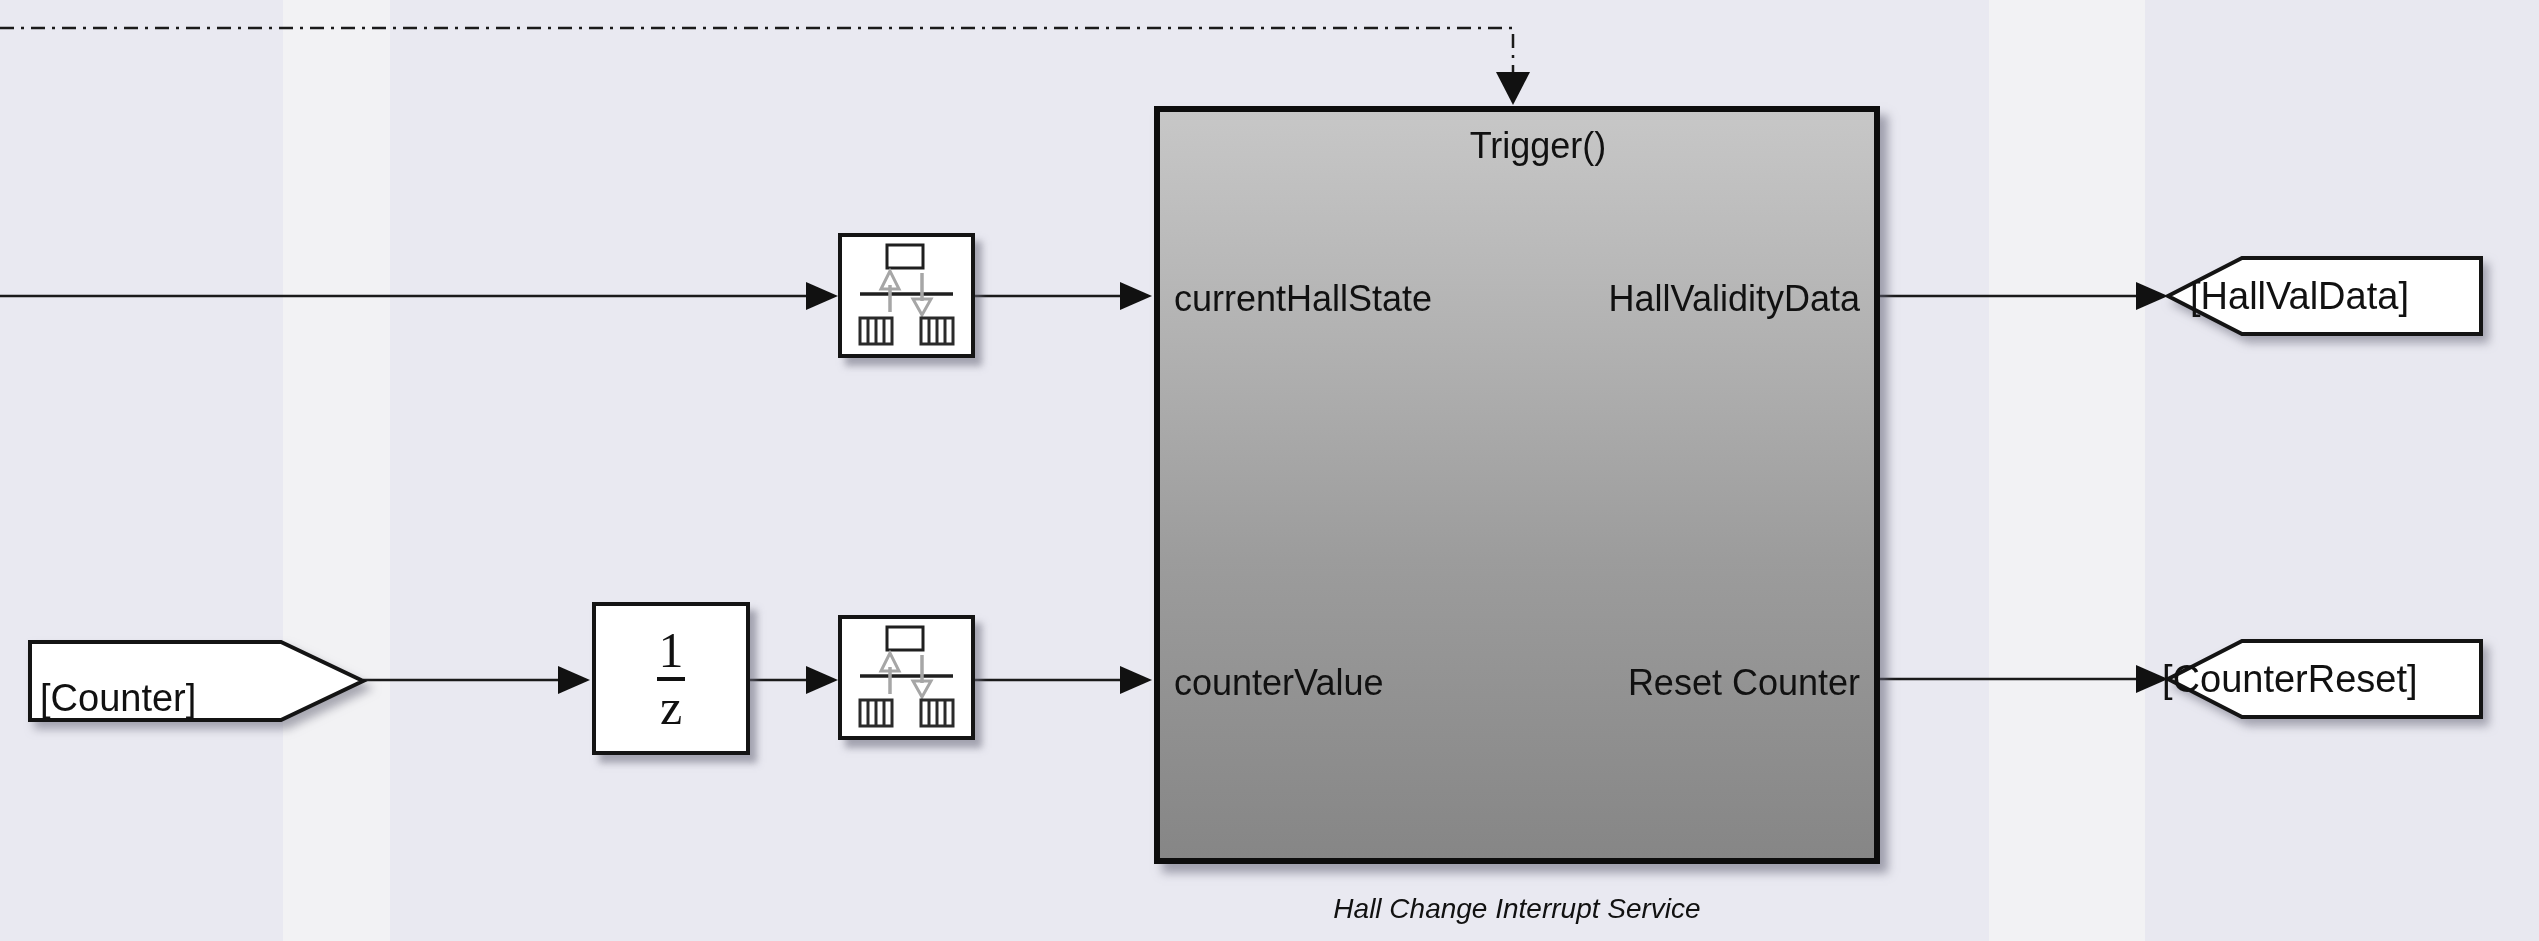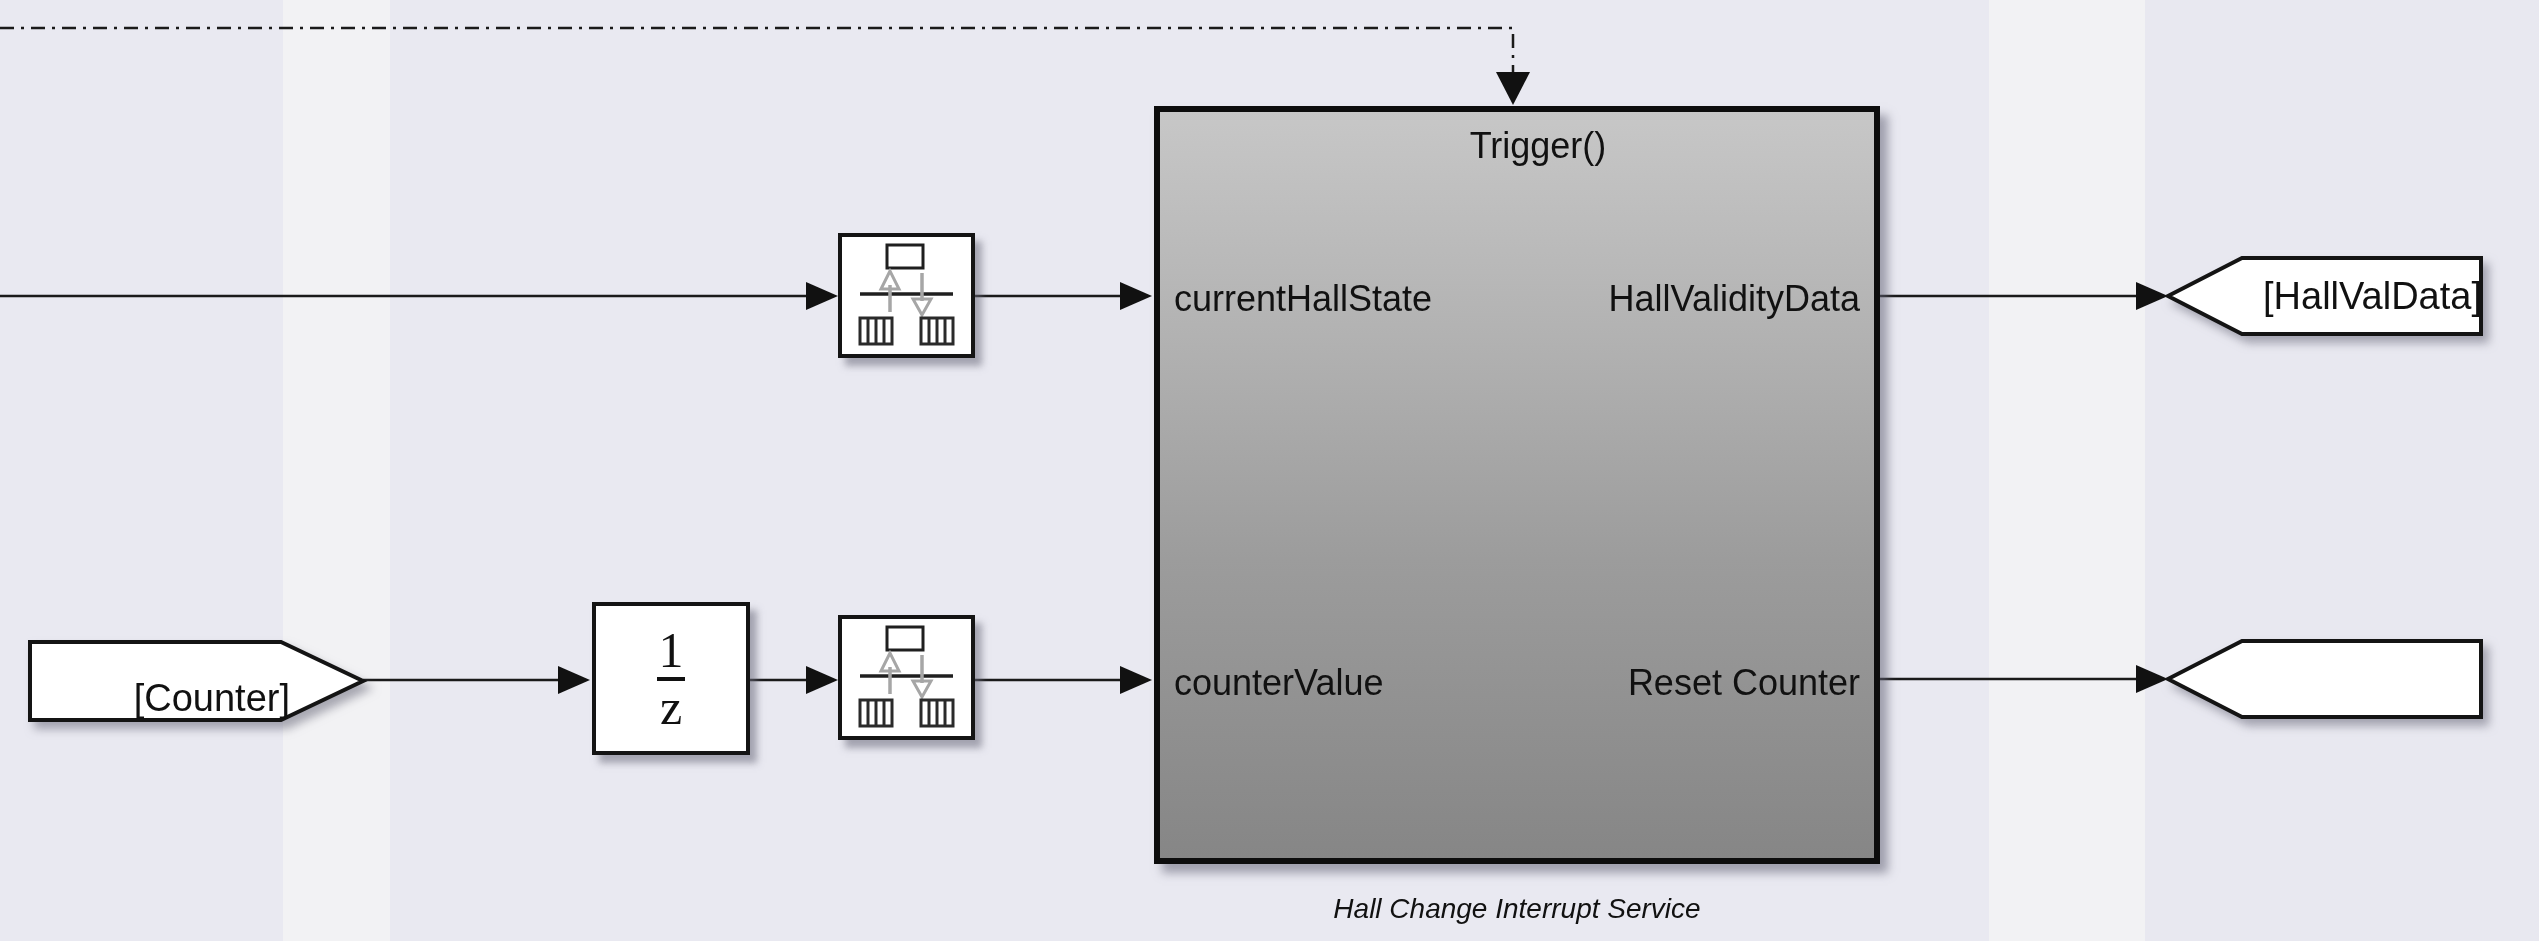--- a/index.html
+++ b/index.html
@@ -27,21 +27,21 @@
   .subsystem{
     left:1154px;top:106px;width:726px;height:758px;
     border:6px solid #0d0d0d;
     background:linear-gradient(180deg,#c7c7c7 0%,#b2b2b2 30%,#9c9c9c 60%,#868686 100%);
     box-shadow:8px 9px 9px rgba(100,100,118,.55);
   }
   .label{position:absolute;color:#111;white-space:nowrap;}
   .port-label{font-size:36px;line-height:50px;height:50px;}
   .trigger-label{font-size:36px;line-height:48px;height:48px;text-align:center;}
   .caption{font-size:28px;line-height:46px;text-align:center;font-style:italic;}
-  .tag-label{font-size:38px;line-height:76px;height:76px;text-align:right;}
+  .tag-label{font-size:38px;line-height:76px;height:76px;text-align:left;}
 
   .unit-delay{left:592px;top:602px;width:158px;height:153px;
     display:flex;align-items:center;justify-content:center;}
   .fraction{display:flex;flex-direction:column;align-items:center;
     font-family:"Liberation Serif",serif;color:#111;}
   .fraction .num{font-size:50px;line-height:48px;}
   .fraction .bar{width:28px;height:4px;background:#111;margin:3px 0 2px 0;}
   .fraction .den{font-size:50px;line-height:48px;}
 
   .rt-block{width:137px;height:125px;}
@@ -139,14 +139,15 @@
   <div class="label caption" style="left:1154px;top:886px;width:726px;">Hall Change Interrupt Service</div>
 
   <svg class="shape-svg" style="left:2162px;top:252px;width:340px;height:95px;">
     <polygon points="6,44 80,6 319,6 319,82 80,82" fill="#ffffff" stroke="#141414" stroke-width="4"></polygon>
   </svg>
   <div class="label tag-label" style="left:2190px;top:258px;width:292px;">[HallValData]</div>
 
   <svg class="shape-svg" style="left:2162px;top:635px;width:340px;height:95px;">
     <polygon points="6,44 80,6 319,6 319,82 80,82" fill="#ffffff" stroke="#141414" stroke-width="4"></polygon>
   </svg>
+  <div class="label tag-label" style="left:2162px;top:641px;width:320px;">[CounterReset]</div>
 
 </div>
 
 </body></html>

